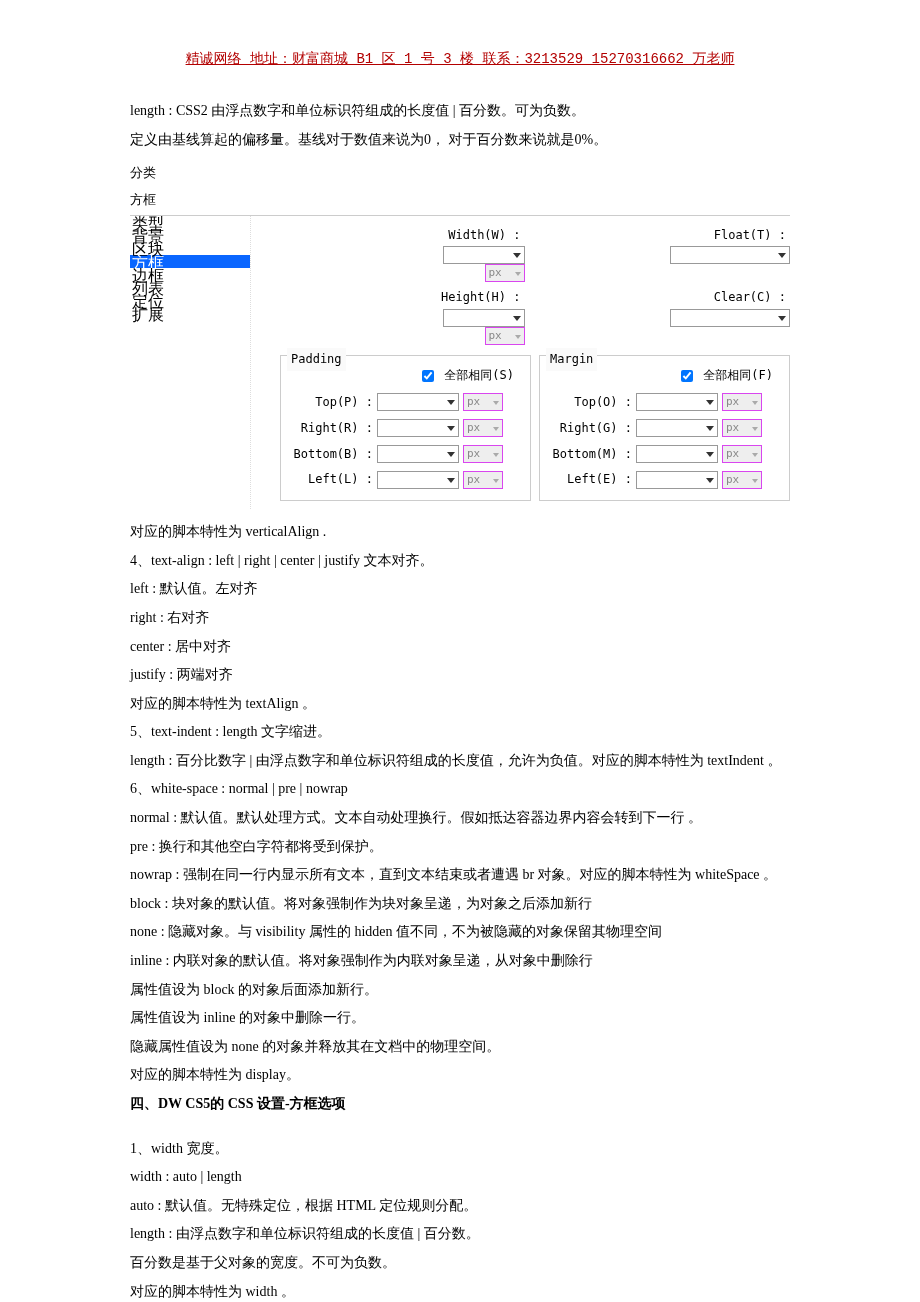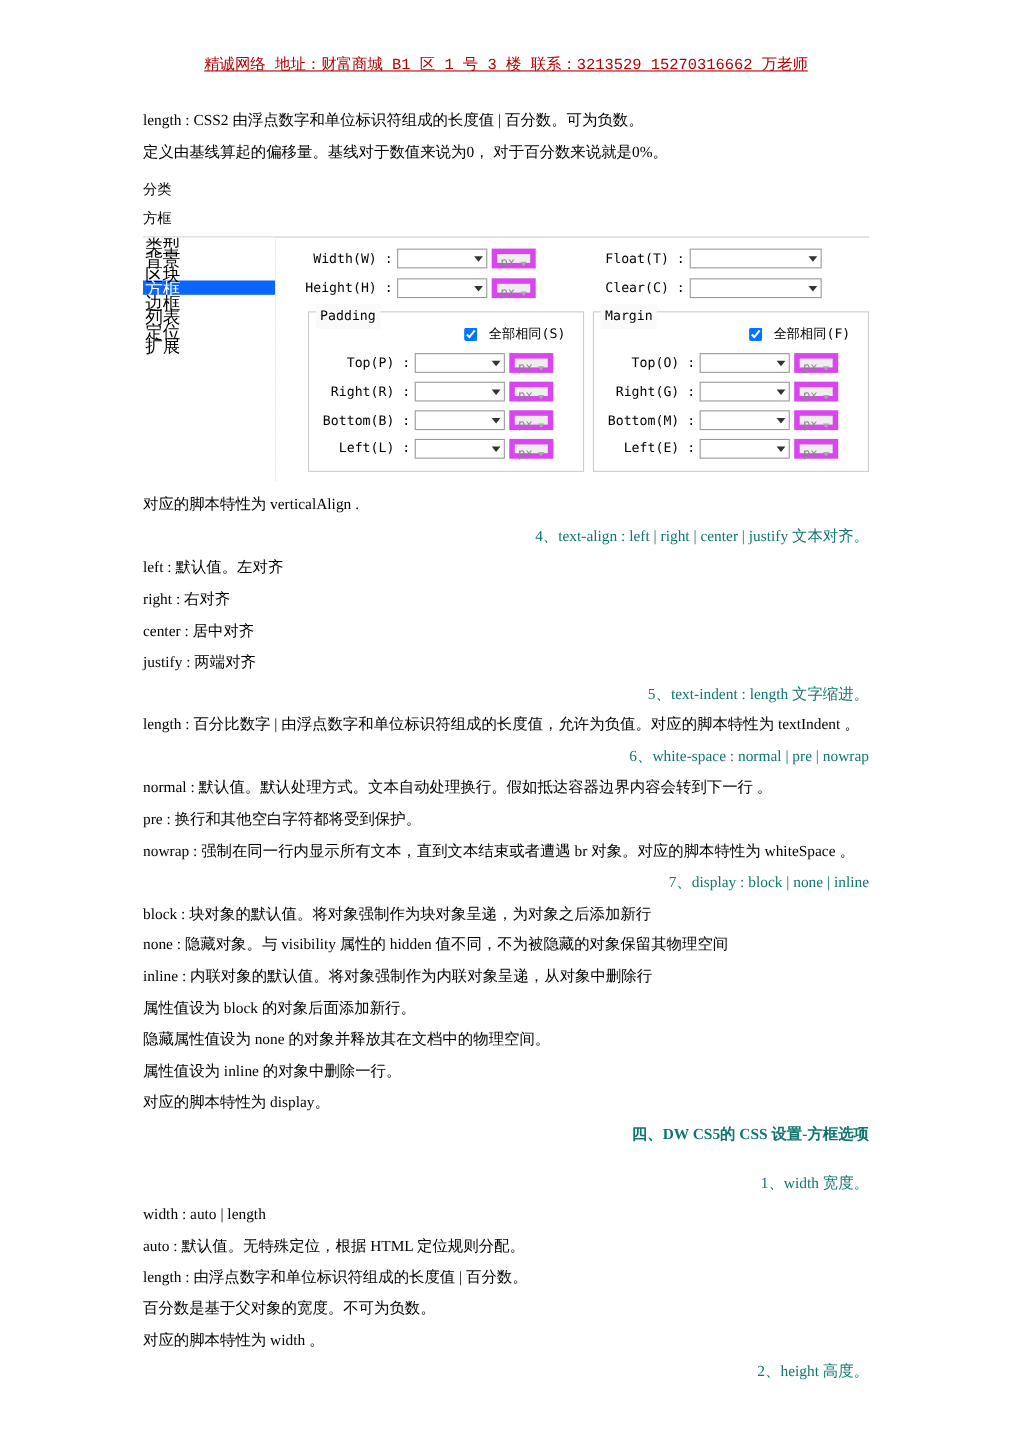--- a/index.html
+++ b/index.html
@@ -20,21 +20,21 @@
     text-decoration: underline;
     font-size: 14px;
     margin-bottom: 30px;
     font-family: Liberation Mono, monospace;
   }
   .content {
     line-height: 1.9;
     font-size: 14px;
   }
   .line { margin: 2px 0; }
-  .blue { color: #0f766e; text-align: right; }
+  .blue { color: #000000; }
   .bold { font-weight: bold; }
 
   
   .panel {
     margin: 8px 0 10px 0;
     font-family: "NSimSun", "SimSun", monospace;
     font-size: 12px;
   }
   .cat-label { margin-bottom: 2px; font-size: 13px; }
   .panel-body { display: flex; border-top: 1px solid #ccc; }
@@ -46,34 +46,34 @@
     padding: 0;
     border-right: 1px dotted #ddd;
   }
   .catitem { height: 13px; padding: 0 2px; }
   .catitem.selected { background: #0a66ff; color: white; }
   .form-area {
     flex: 1;
     padding: 8px 0 8px 8px;
   }
   .toprow { display: flex; }
-  .toprow .col { width: 50%; display: flex; align-items: center; margin-bottom: 4px; }
+  .toprow .col { width: 50%; display: flex; align-items: flex-end; margin-bottom: 4px; flex-direction: column; }
   .lbl { width: 98px; text-align: right; padding-right: 4px; font-family: monospace; font-size: 12px; }
   .field {
     width: 82px; height: 18px; background: white; border: 1px solid #999;
     box-sizing: border-box; position: relative;
   }
   .field::after {
     content: ""; position: absolute; right: 3px; top: 6px;
     border-left: 4px solid transparent; border-right: 4px solid transparent;
     border-top: 5px solid #333;
   }
   .unit {
     width: 40px; height: 18px; margin-left: 4px; background: #eee;
-    border: 5px solid #d946ef; box-sizing: border-box; position: relative;
+    border: 1px solid #d946ef; box-sizing: border-box; position: relative;
     font-size: 11px; padding-left: 3px; color: #888; line-height: 16px;
   }
   .unit::after {
     content: ""; position: absolute; right: 3px; top: 7px;
     border-left: 3px solid transparent; border-right: 3px solid transparent;
     border-top: 4px solid #aaa;
   }
   .groups { display: flex; gap: 8px; padding-left: 21px; }
   .group {
     flex: 1;
@@ -194,33 +194,33 @@
         </div>
       </div>
     </div>
 
     <div class="line">  对应的脚本特性为  verticalAlign .</div>
     <div class="line blue">4、text-align : left | right | center | justify  文本对齐。</div>
     <div class="line">left :    默认值。左对齐</div>
     <div class="line">right :    右对齐</div>
     <div class="line">center :    居中对齐</div>
     <div class="line">justify :    两端对齐</div>
+    <div class="line">  对应的脚本特性为 textAlign 。</div>
     <div class="line blue">5、text-indent : length  文字缩进。</div>
     <div class="line">length :    百分比数字 | 由浮点数字和单位标识符组成的长度值，允许为负值。对应的脚本特性为 textIndent 。</div>
     <div class="line blue">6、white-space : normal | pre | nowrap</div>
     <div class="line">  normal :    默认值。默认处理方式。文本自动处理换行。假如抵达容器边界内容会转到下一行 。</div>
     <div class="line">pre :    换行和其他空白字符都将受到保护。</div>
     <div class="line">nowrap :    强制在同一行内显示所有文本，直到文本结束或者遭遇  br 对象。对应的脚本特性为 whiteSpace 。</div>
-    <div class="line blue">7、display : block | none | inline</div>
     <div class="line">  block :    块对象的默认值。将对象强制作为块对象呈递，为对象之后添加新行</div>
     <div class="line">none :    隐藏对象。与  visibility  属性的 hidden 值不同，不为被隐藏的对象保留其物理空间</div>
     <div class="line">inline :    内联对象的默认值。将对象强制作为内联对象呈递，从对象中删除行</div>
     <div class="line">属性值设为  block  的对象后面添加新行。</div>
+    <div class="line">  属性值设为  inline  的对象中删除一行。</div>
     <div class="line">  隐藏属性值设为  none  的对象并释放其在文档中的物理空间。</div>
-    <div class="line">  属性值设为  inline  的对象中删除一行。</div>
     <div class="line">  对应的脚本特性为 display。</div>
     <div class="line blue bold">四、DW CS5的 CSS 设置-方框选项</div>
     <div class="line" style="height:14px;"></div>
     <div class="line blue">1、width  宽度。</div>
     <div class="line">width : auto | length</div>
     <div class="line">  auto :    默认值。无特殊定位，根据 HTML 定位规则分配。</div>
     <div class="line">length :    由浮点数字和单位标识符组成的长度值 | 百分数。</div>
     <div class="line">百分数是基于父对象的宽度。不可为负数。</div>
     <div class="line">  对应的脚本特性为  width 。</div>
     <div class="line blue">2、height  高度。</div>

